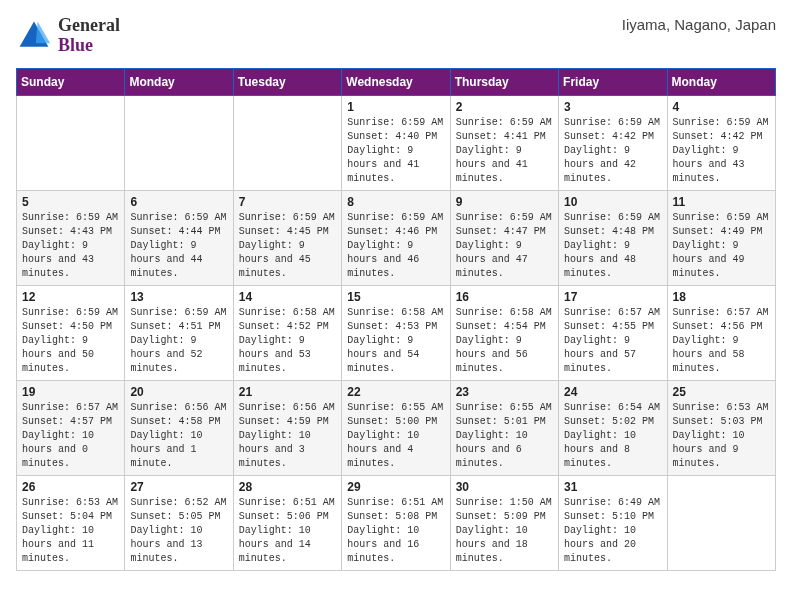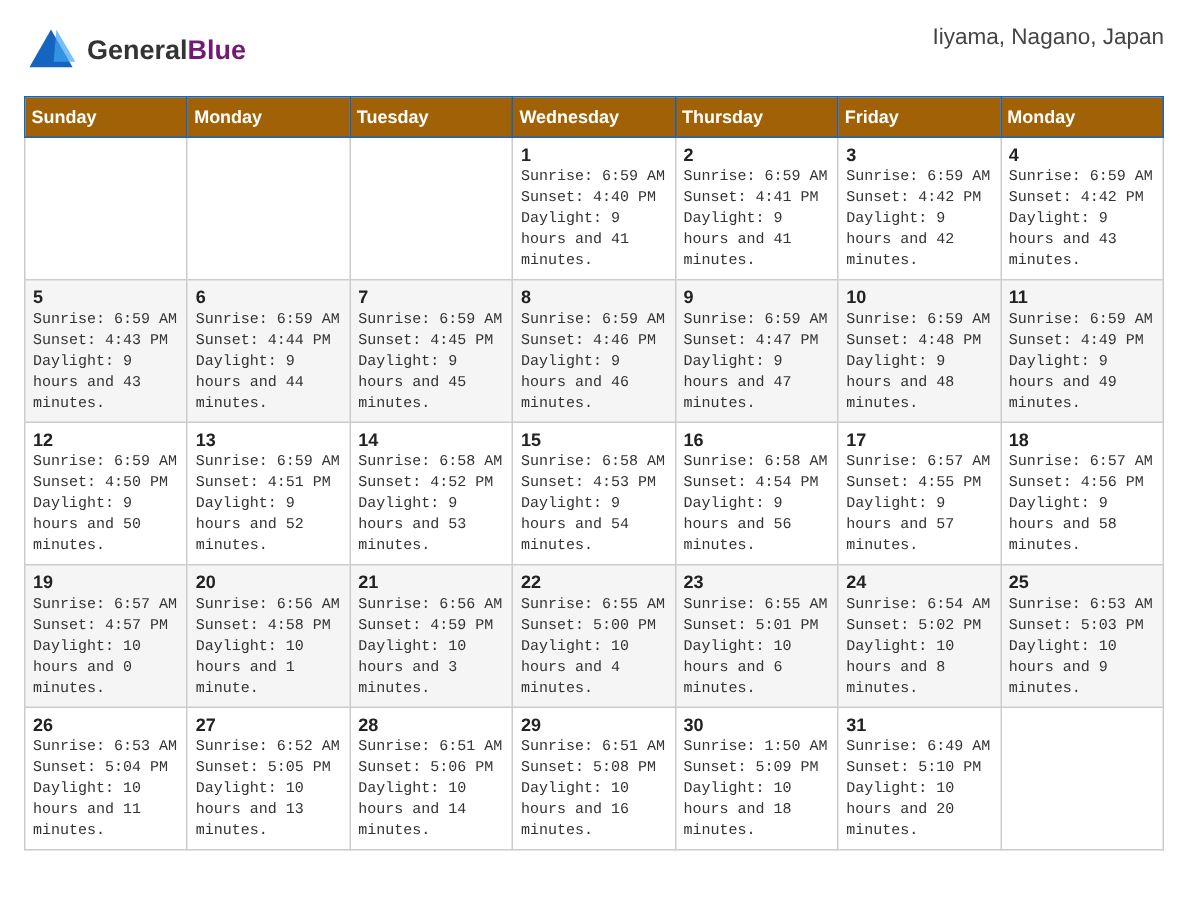--- a/index.html
+++ b/index.html
@@ -16,21 +16,23 @@
       align-items: flex-start;
       margin-bottom: 12px;
     }
     .logo {
       display: flex;
       align-items: center;
       gap: 6px;
     }
     .logo-text {
       display: flex;
+      flex-direction: column;
       line-height: 1.1;
+      font-family: Liberation Serif, serif;
     }
     .logo-general {
       font-size: 18px;
       font-weight: bold;
       color: #333;
     }
     .logo-blue {
       font-size: 18px;
       font-weight: bold;
       color: #701a75;
@@ -50,21 +52,21 @@
     }
     .location {
       font-size: 15px;
       color: #444;
     }
     table {
       width: 100%;
       border-collapse: collapse;
     }
     thead th {
-      background: #a16207;
+      background: #701a75;
       color: #fff;
       font-size: 12px;
       font-weight: bold;
       padding: 6px 4px;
       text-align: left;
       border: 1px solid #1565c0;
     }
     tbody td {
       border: 1px solid #ccc;
       vertical-align: top;

